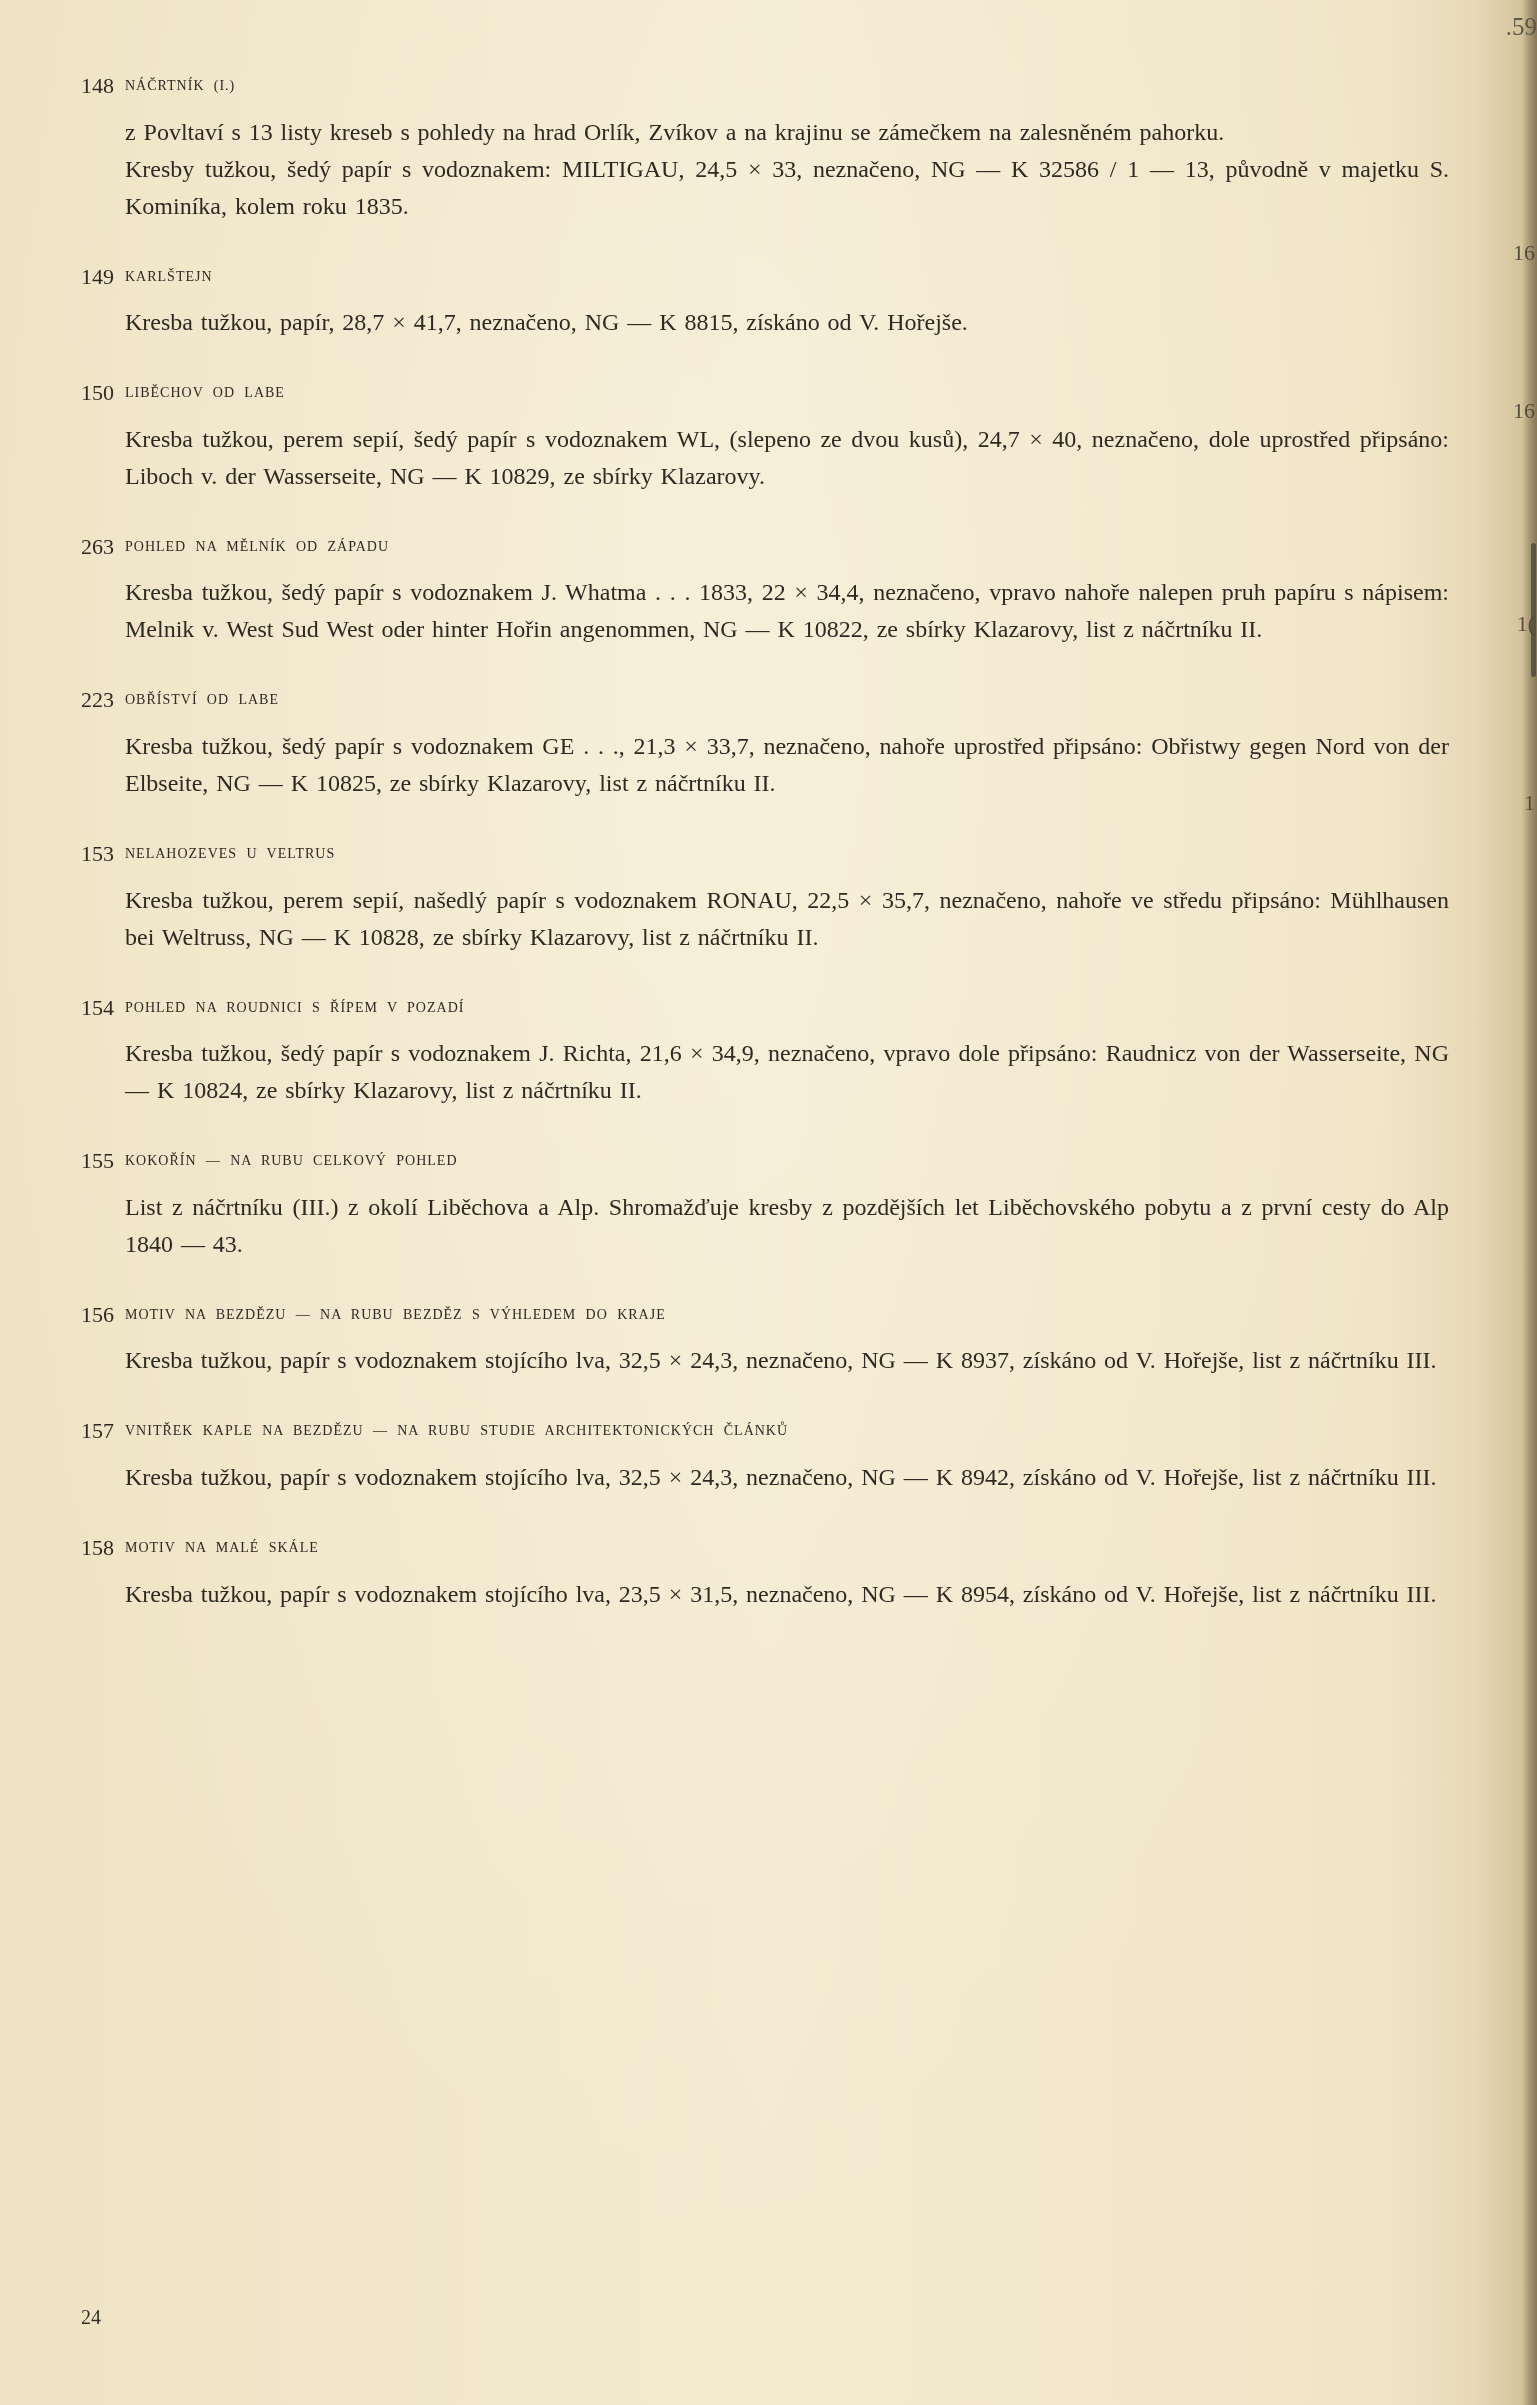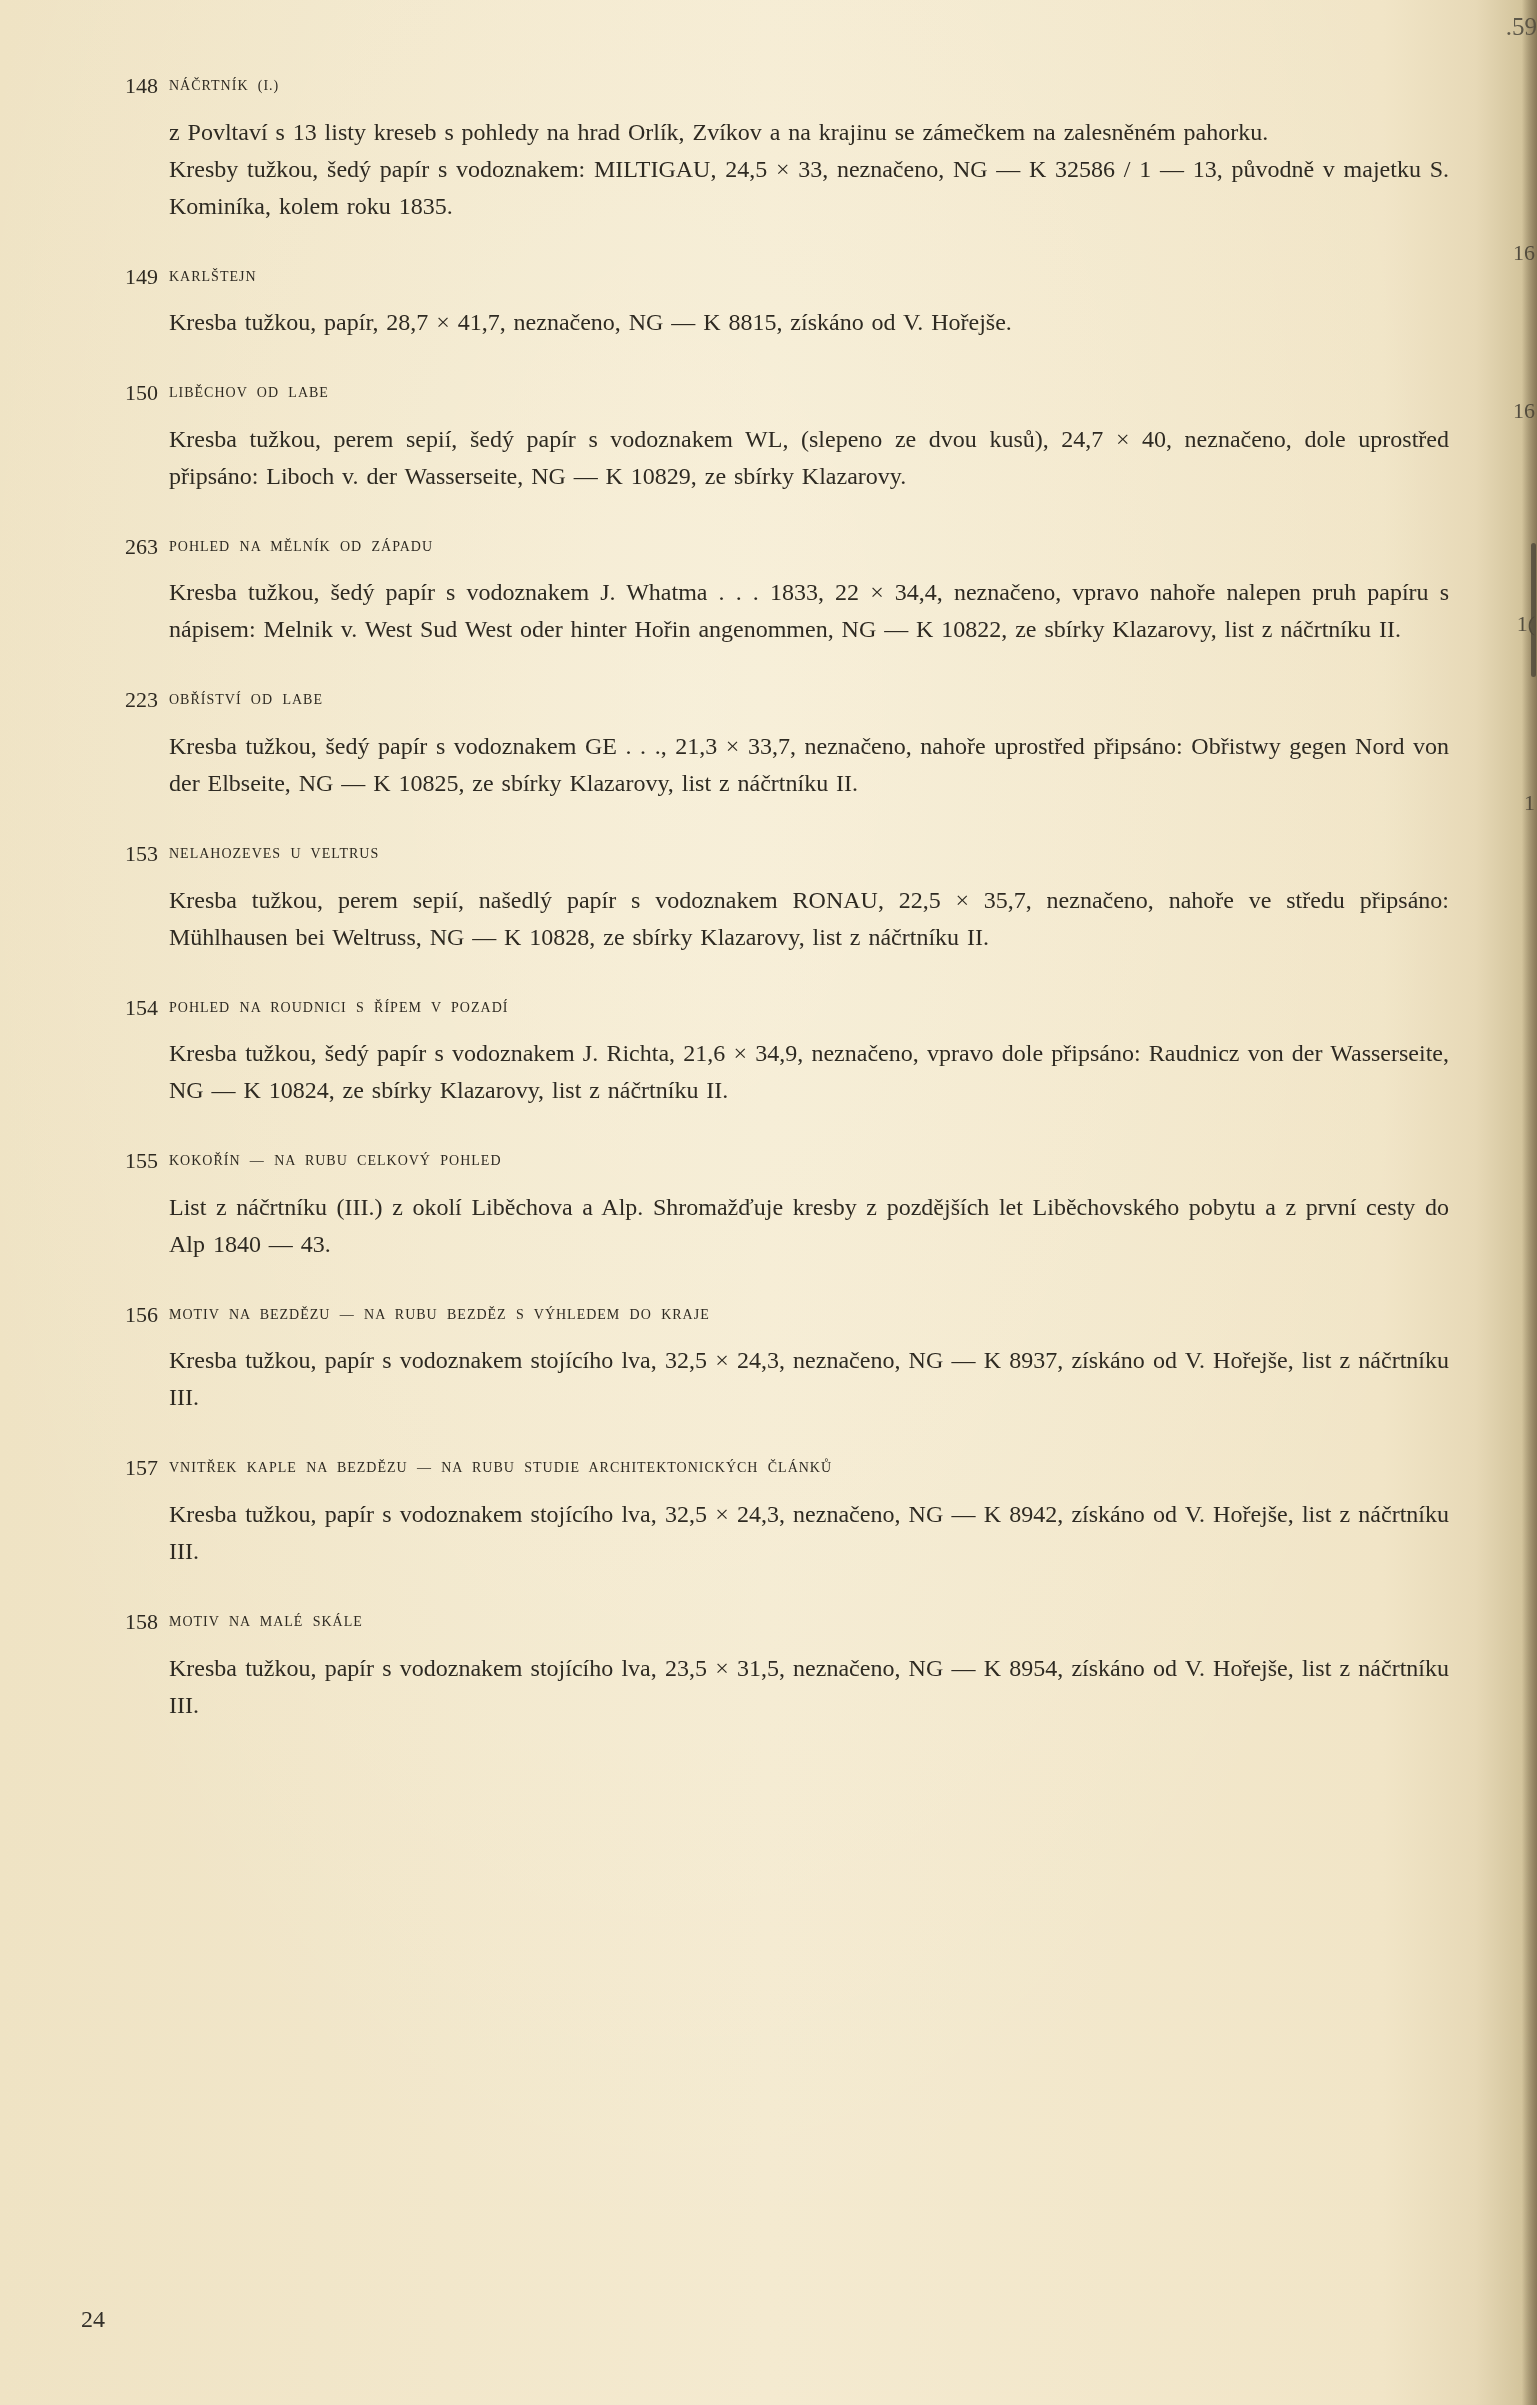--- a/index.html
+++ b/index.html
@@ -13,21 +13,20 @@
     background:
       radial-gradient(ellipse at 45% 30%, rgba(255,252,240,0.30), rgba(0,0,0,0) 65%),
       linear-gradient(90deg, #efe3c4 0%, #f4ead0 50%, #f1e5c7 90%, #e7d9b7 96%, #d3c49c 99%, #a8976f 100%);
   }
   .page-inner {
     padding: 67px 88px 0 81px;
   }
   .entry {
     display: flex;
     margin-bottom: 33px;
-    margin-left: 44px;
   }
   .entry-number {
     flex: 0 0 44px;
     width: 44px;
     font-size: 22px;
     line-height: 37px;
   }
   .entry-body { flex: 1; min-width: 0; }
   .entry-title {
     font-size: 14px;
@@ -40,21 +39,21 @@
     font-size: 24px;
     line-height: 37px;
     text-align: justify;
     word-spacing: 1.9px;
     margin: 0;
   }
   .page-number {
     position: absolute;
     left: 81px;
     top: 2306px;
-    font-size: 24px;
+    font-size: 20px;
     color: #33302a;
   }
   .corner-mark {
     position: absolute;
     top: 13.4px;
     right: 0px;
     font-size: 25px;
     color: #4a463c;
     opacity: 0.85;
     white-space: nowrap;

